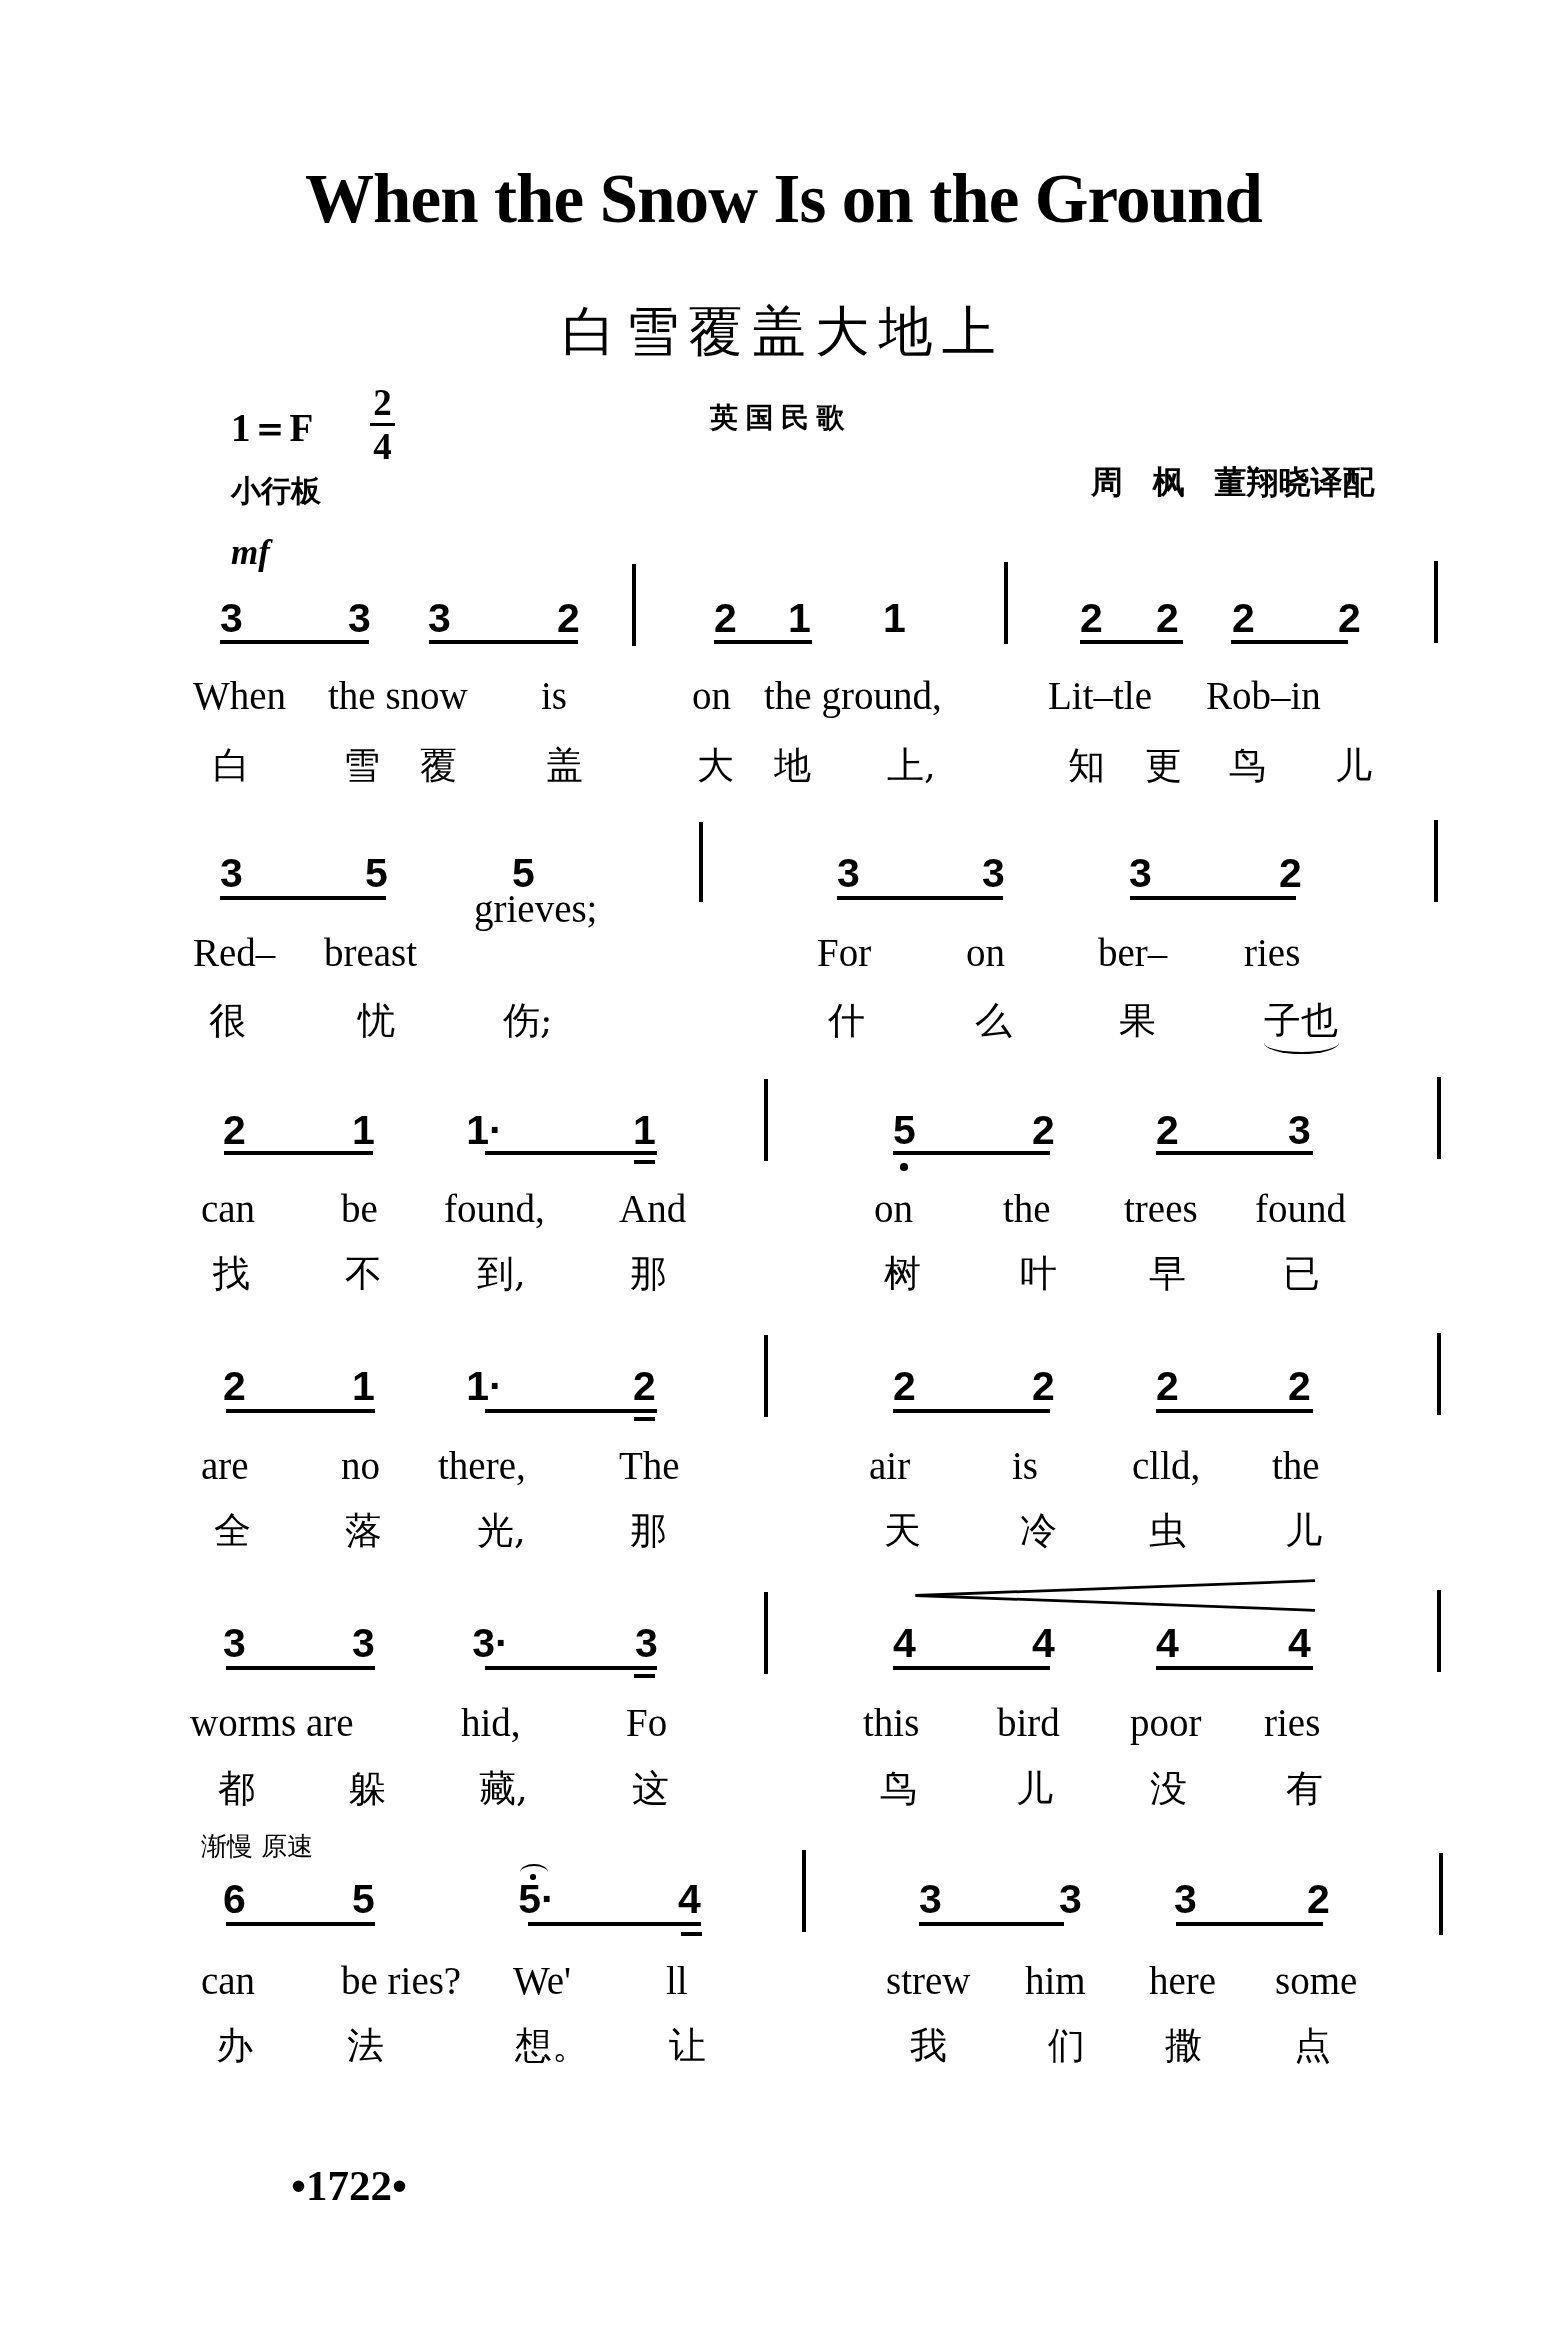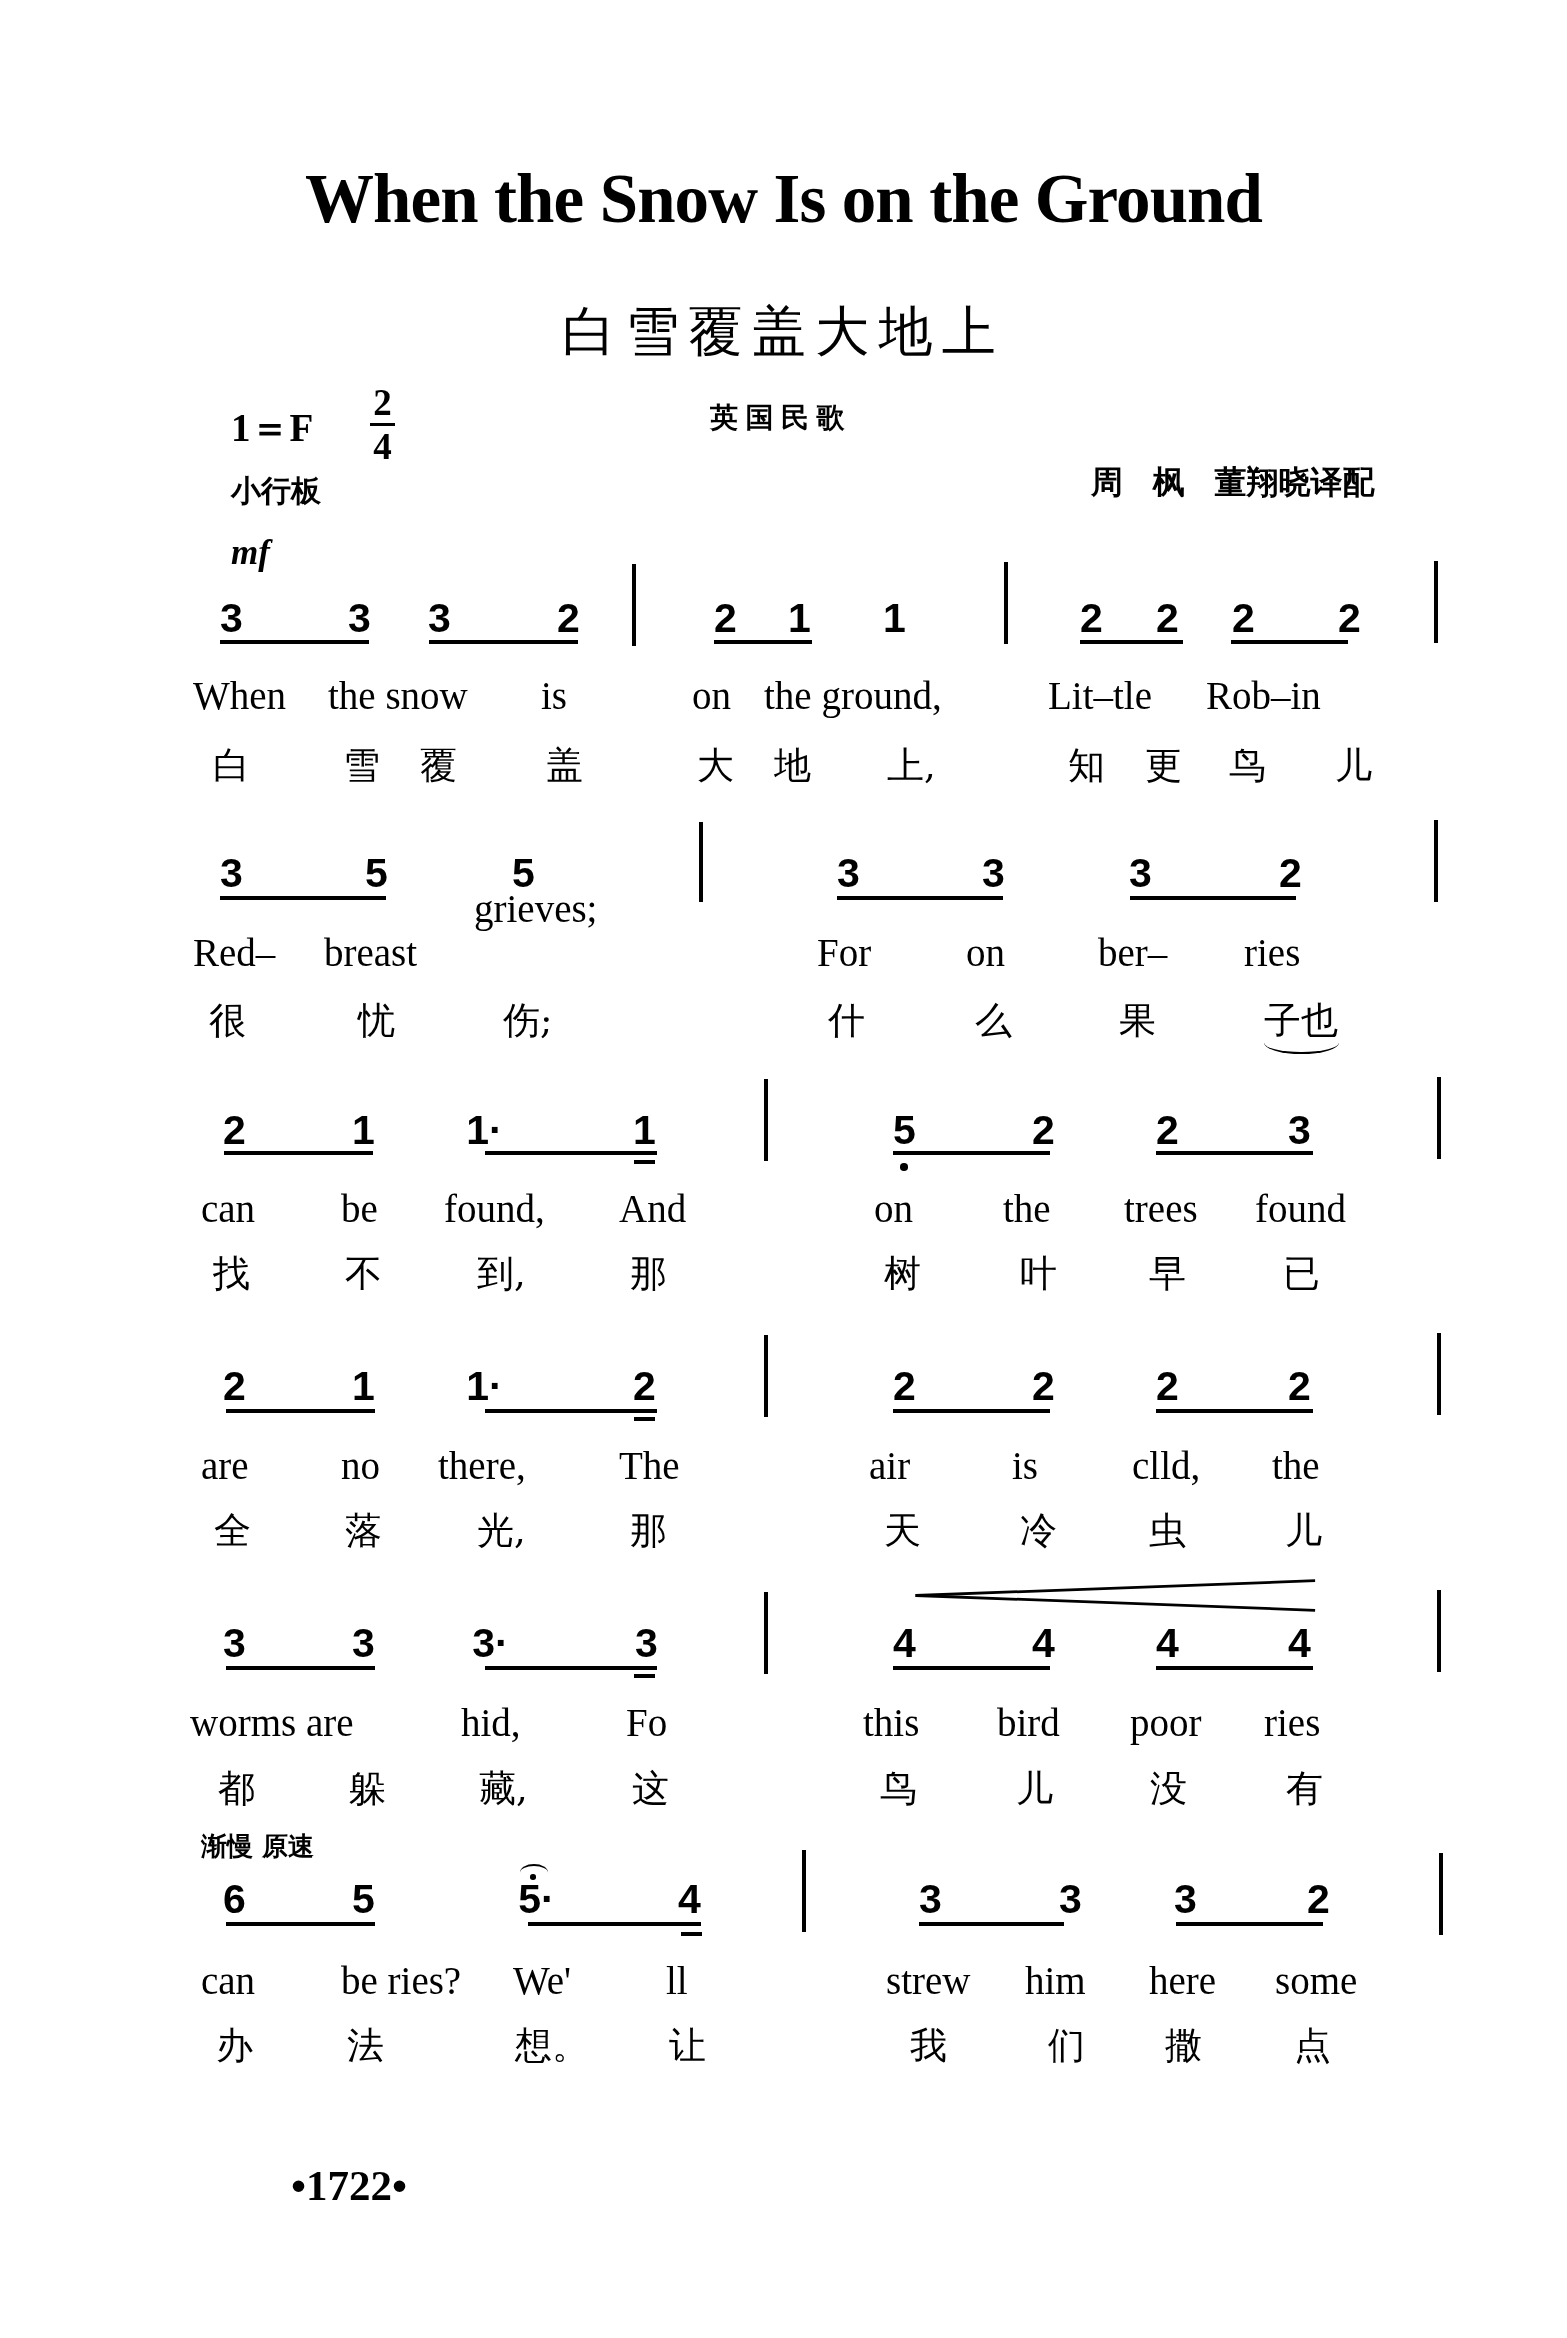--- a/index.html
+++ b/index.html
@@ -13,21 +13,21 @@
   .tempo { left: 231px; top: 471px; font-family: "DejaVu Sans", sans-serif; font-weight: bold; font-size: 30px; }
   .origin { left: 710px; top: 399px; font-family: "DejaVu Sans", sans-serif; font-weight: bold; font-size: 28px; letter-spacing: 7.5px; }
   .credits { left: 1091px; top: 461px; font-family: "DejaVu Sans", sans-serif; font-weight: bold; font-size: 32px; word-spacing: 18.6px; }
   .dyn { left: 220px; top: 533px; font-family: "Liberation Serif", serif; font-style: italic; font-weight: bold; font-size: 35px; margin-left: 11px; }
   .note { position: absolute; font-family: "Liberation Sans", sans-serif; font-weight: bold; font-size: 41px; width: 37px; text-align: center; }
   .uline { position: absolute; height: 3.7px; background: #000; }
   .bline { position: absolute; width: 3.7px; background: #000; }
   .lyric-en { position: absolute; font-family: "Liberation Serif", serif; font-size: 39px; white-space: nowrap; }
   .lyric-zh { position: absolute; font-family: "DejaVu Serif", serif; font-size: 37px; white-space: nowrap; }
   .dot { position: absolute; width: 7.5px; height: 7.5px; background: #000; border-radius: 50%; }
-  .mark { position: absolute; font-family: "DejaVu Sans", sans-serif; font-weight: bold; font-size: 26px; }
+  .mark { position: absolute; font-family: "DejaVu Sans", sans-serif; font-weight: normal; font-size: 26px; }
   .slur { position: absolute; border-bottom: 2.8px solid #000; border-radius: 0 0 50% 50%; }
   .fermata { position: absolute; width: 28px; height: 15px; border-top: 2.8px solid #000; border-radius: 50% 50% 0 0; }
   .pagenum { left: 291px; top: 2161px; font-family: "Liberation Serif", serif; font-weight: bold; font-size: 43px; }
 </style>
 </head>
 <body>
 
 <div class="abs title">When the Snow Is on the Ground</div>
 <div class="abs subtitle">白雪覆盖大地上</div>
 <div class="abs key">1＝F</div>

